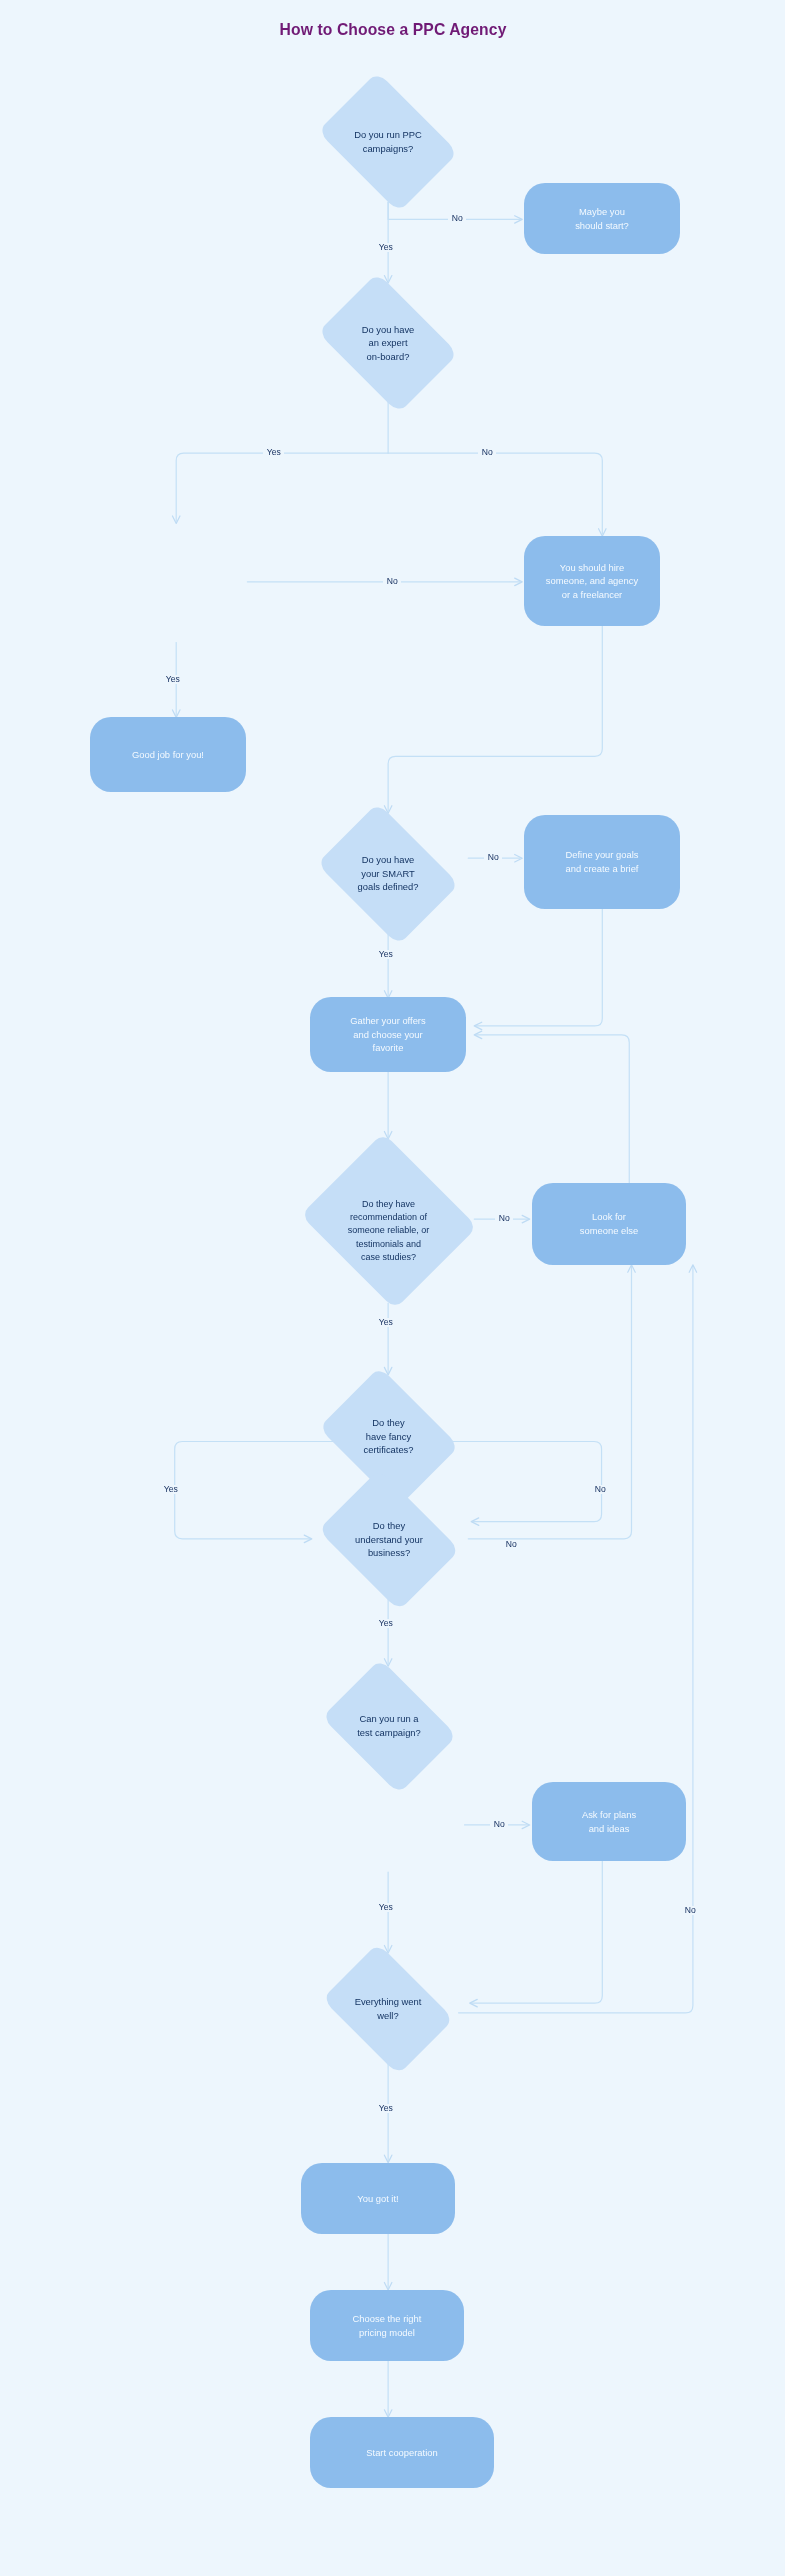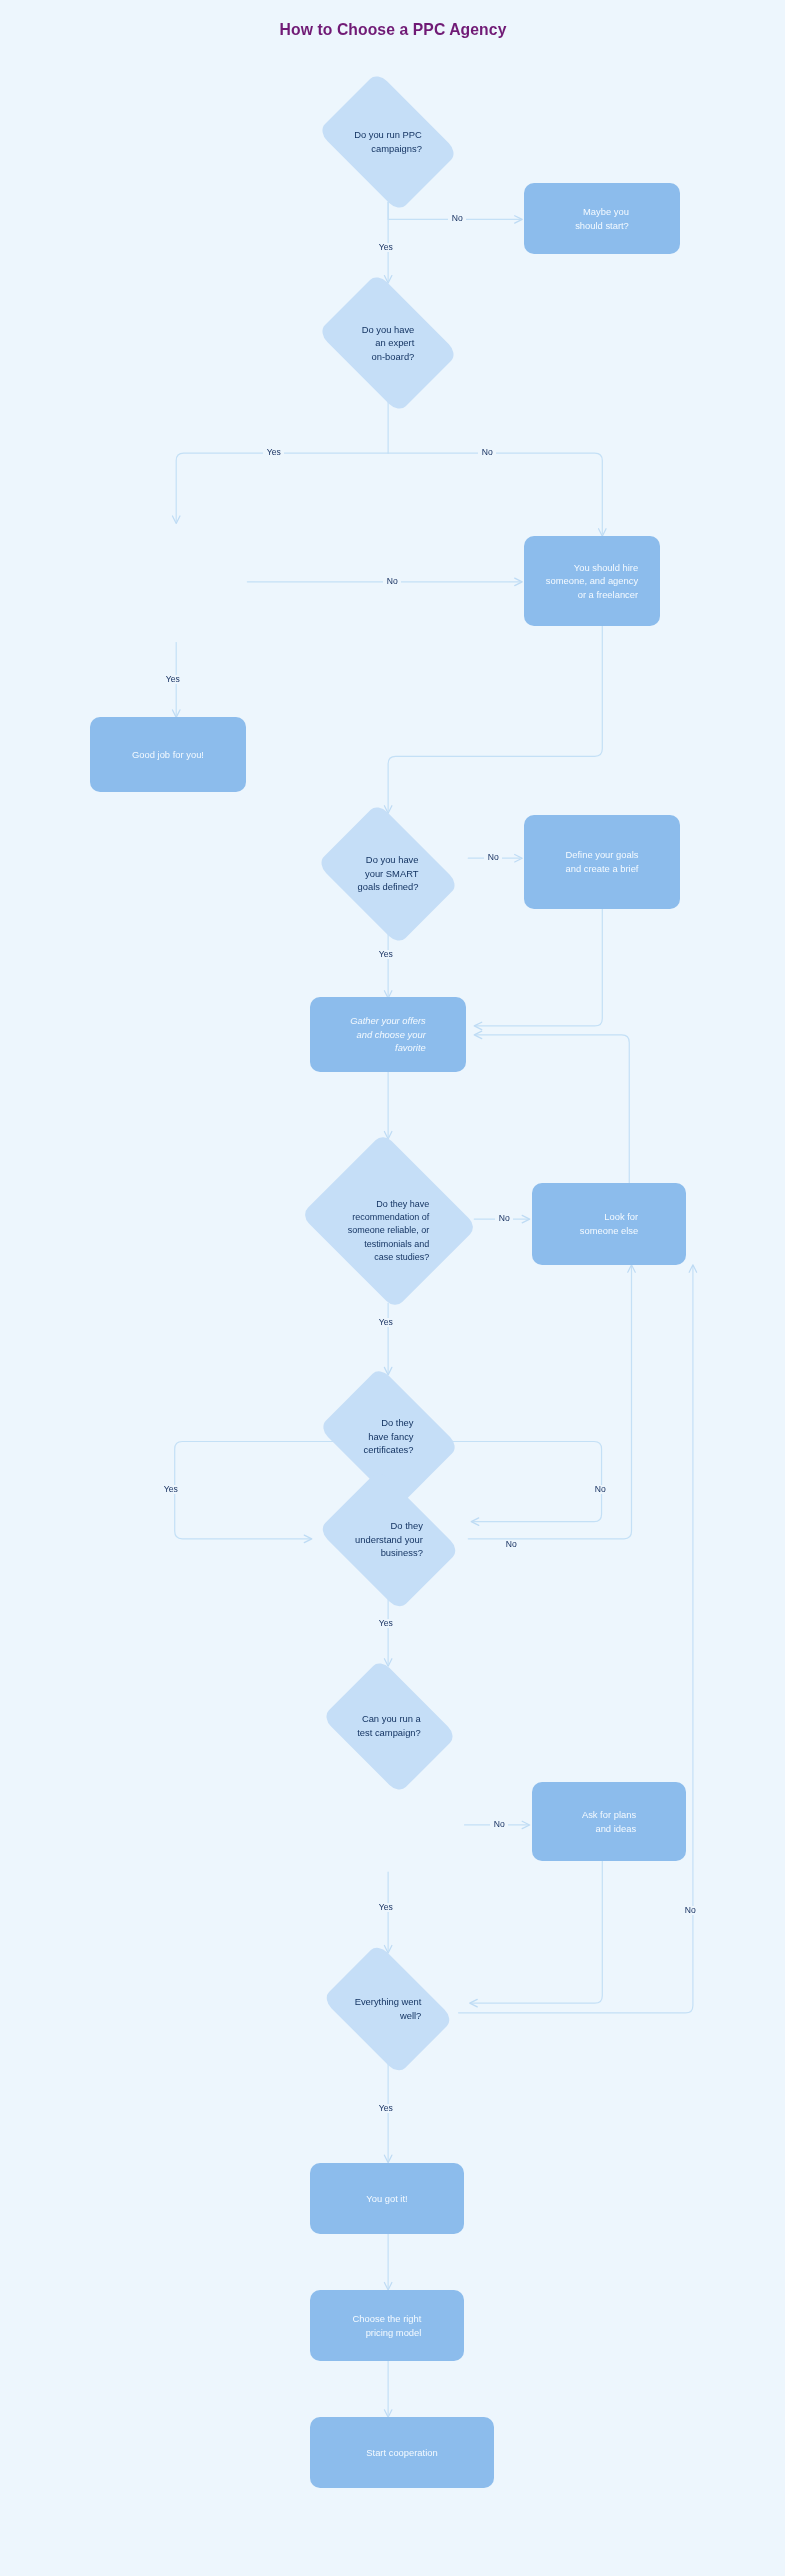--- a/index.html
+++ b/index.html
@@ -44,21 +44,20 @@
     box-sizing: border-box;
     display: flex;
     align-items: center;
     justify-content: center;
     text-align: center;
   }
   .node-label {
     display: block;
     white-space: pre-line;
     line-height: 1.45;
-    text-align: right;
   }
   
   .decision {
     background: transparent;
   }
   .decision .dia-shape {
     position: absolute;
     left: 50%;
     top: 50%;
     background: #c5def7;
@@ -67,21 +66,21 @@
   }
   .decision .node-label {
     position: relative;
     z-index: 2;
     color: #10305f;
     font-size: 9.4px;
   }
   
   .process {
     background: #8cbcec;
-    border-radius: 10px;
+    border-radius: 21px;
     color: #ffffff;
   }
   .process .node-label {
     color: #f4faff;
     font-size: 9.4px;
   }
   .edge-label {
     position: absolute;
     color: #132d5e;
     font-size: 8.6px;
@@ -226,21 +225,21 @@
     <span class="node-label">Do you have
 your SMART
 goals defined?</span>
   </div>
 
   <div class="node process" style="left:524px; top:815px; width:156px; height:94px;">
     <span class="node-label">Define your goals
 and create a brief</span>
   </div>
 
-  <div class="node process" style="left:310px; top:997px; width:156px; height:75px;font-style:italic;">
+  <div class="node process" style="left:310px; top:997px; width:156px; height:75px;">
     <span class="node-label">Gather your offers
 and choose your
 favorite</span>
   </div>
 
   <div class="node decision" style="left:294px; top:1138px; width:189px; height:166px;">
     <span class="dia-shape" style="width:118px; height:118px; margin-left:-59px; margin-top:-59px; transform: rotate(45deg) scale(1.13, 0.99);"></span>
     <span class="node-label" style="font-size:9px;margin-top:20px;">Do they have
 recommendation of
 someone reliable, or
@@ -277,21 +276,21 @@
     <span class="node-label">Ask for plans
 and ideas</span>
   </div>
 
   <div class="node decision" style="left:310px; top:1953px; width:156px; height:112px;">
     <span class="dia-shape" style="width:84px; height:84px; margin-left:-42px; margin-top:-42px; transform: rotate(45deg) scale(1.28, 0.94);"></span>
     <span class="node-label">Everything went
 well?</span>
   </div>
 
-  <div class="node process" style="left:310px; top:2163px; width:154px; height:71px;">
+  <div class="node process" style="left:301px; top:2163px; width:154px; height:71px;">
     <span class="node-label">You got it!</span>
   </div>
 
   <div class="node process" style="left:310px; top:2290px; width:154px; height:71px;">
     <span class="node-label">Choose the right
 pricing model</span>
   </div>
 
   <div class="node process" style="left:310px; top:2417px; width:184px; height:71px;">
     <span class="node-label">Start cooperation</span>

